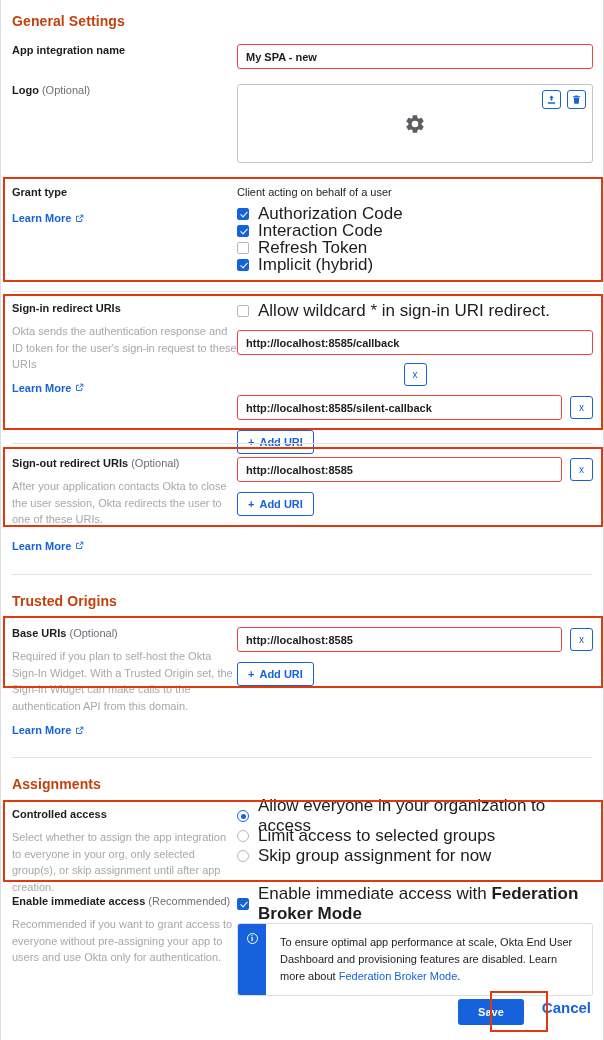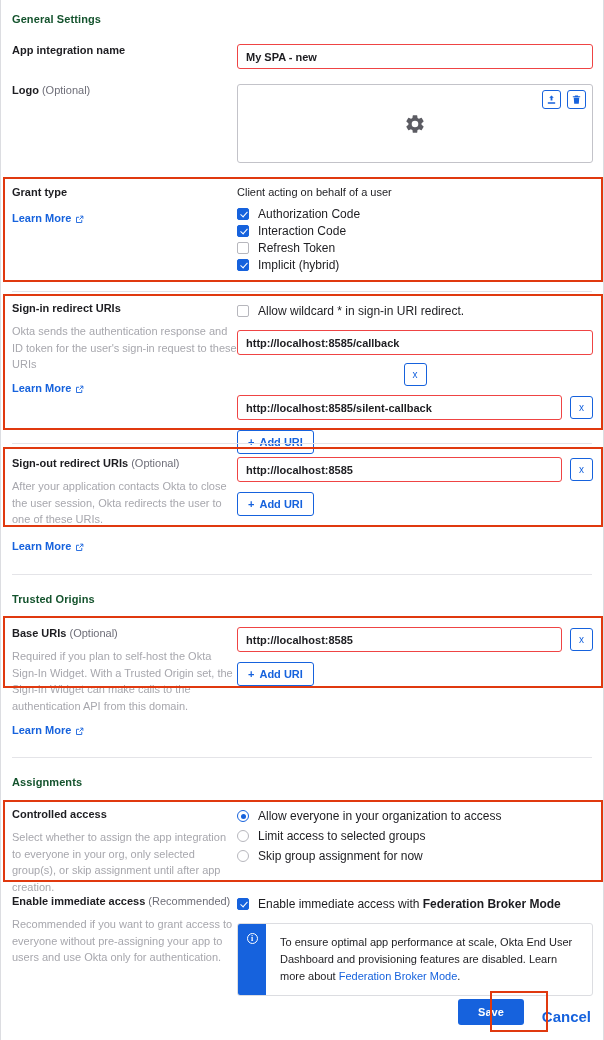--- a/index.html
+++ b/index.html
@@ -24,43 +24,43 @@
     border-bottom: none;
     background: #fff;
   }
 
   
   .row { display: flex; align-items: flex-start; }
   .lbl-col { width: 236px; flex: 0 0 236px; padding-left: 11px; }
   .fld-col { flex: 1 1 auto; padding-right: 12px; }
 
   .sec-title {
-    font-size: 11px;
-    font-weight: bold;
-    color: #14532d;
+    font-size: 14px;
+    font-weight: bold;
+    color: #c2410c;
     letter-spacing: .1px;
   }
   .f-label {
     font-size: 11px;
     font-weight: bold;
     color: #1d1d21;
   }
   .f-optional {
     font-weight: normal;
     color: #6e6e78;
   }
   .f-desc {
     font-size: 11px;
     color: #a7a7ad;
     line-height: 16.5px;
     margin-top: 9px;
   }
   .learn {
     display: inline-flex;
-    align-items: flex-end;
+    align-items: center;
     gap: 4px;
     color: #1662dd;
     font-size: 11px;
     font-weight: bold;
     text-decoration: none;
     cursor: pointer;
   }
   .ext-ico { width: 9px; height: 9px; display:inline-block; }
 
   
@@ -119,21 +119,21 @@
   }
   .cbox.on::after {
     content: "";
     position: absolute;
     left: 3.5px; top: 1px;
     width: 3px; height: 6px;
     border: solid #fff;
     border-width: 0 1.6px 1.6px 0;
     transform: rotate(42deg);
   }
-  .cblabel { font-size: 12px; color: #1d1d21; }
+  .cblabel { font-size: 17px; color: #1d1d21; }
   .rrow { display: flex; align-items: center; gap: 9px; height: 16px; }
   .radio {
     width: 12px; height: 12px; flex: 0 0 12px;
     border-radius: 50%;
     border: 1px solid #b7b7bd;
     background: #fff;
     position: relative;
   }
   .radio.on { border: 1px solid #1662dd; }
   .radio.on::after {
@@ -465,18 +465,18 @@
       <div class="callout">
         <div class="callout-bar">
           <span class="info-dot">i</span>
         </div>
         <div class="callout-txt"><span>To ensure optimal app performance at scale, Okta End User Dashboard and provisioning features are disabled. Learn more about </span><a>Federation Broker Mode</a><span>.</span></div>
       </div>
     </div>
   </div>
 
   <div class="hl" style="left:489px;top:991px;width:58px;height:41px;"></div>
-  <div style="position:absolute;right:12px;top:999px;display:flex;align-items:flex-end;gap:18px;">
+  <div style="position:absolute;right:12px;top:999px;display:flex;align-items:flex-start;gap:18px;">
     <button class="savebtn">Save</button>
     <span class="cancel">Cancel</span>
   </div>
 
 </div>
 
 </body></html>

